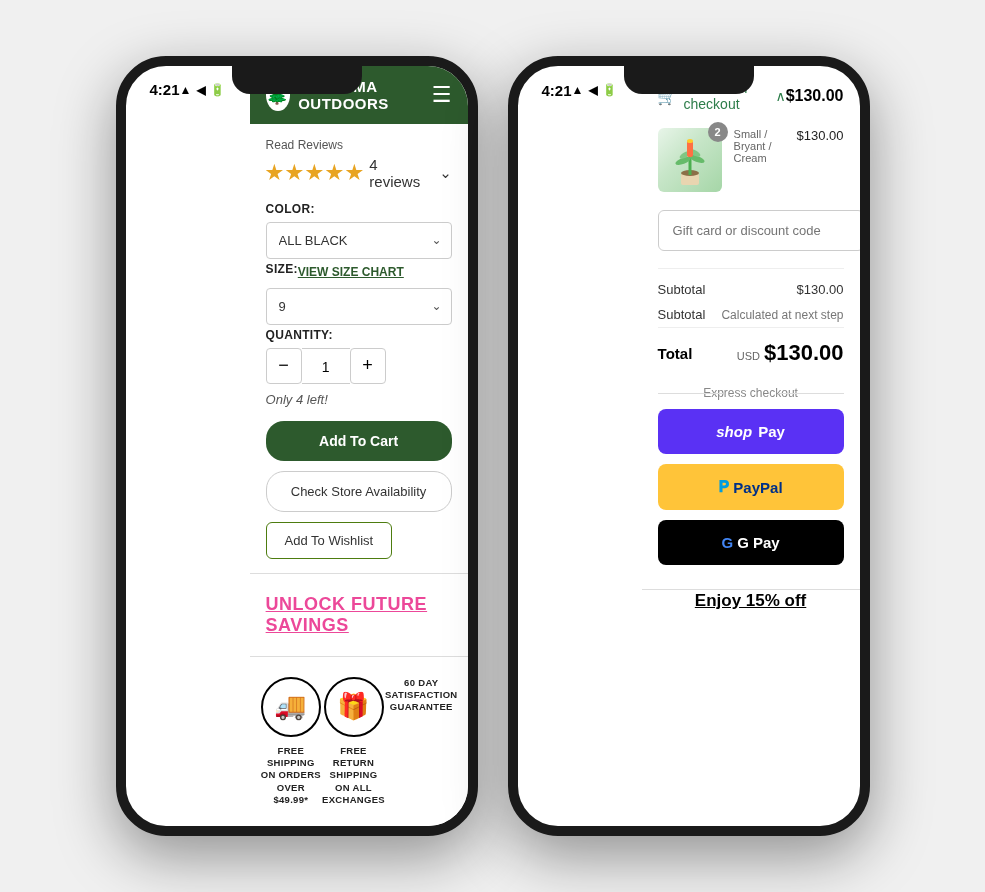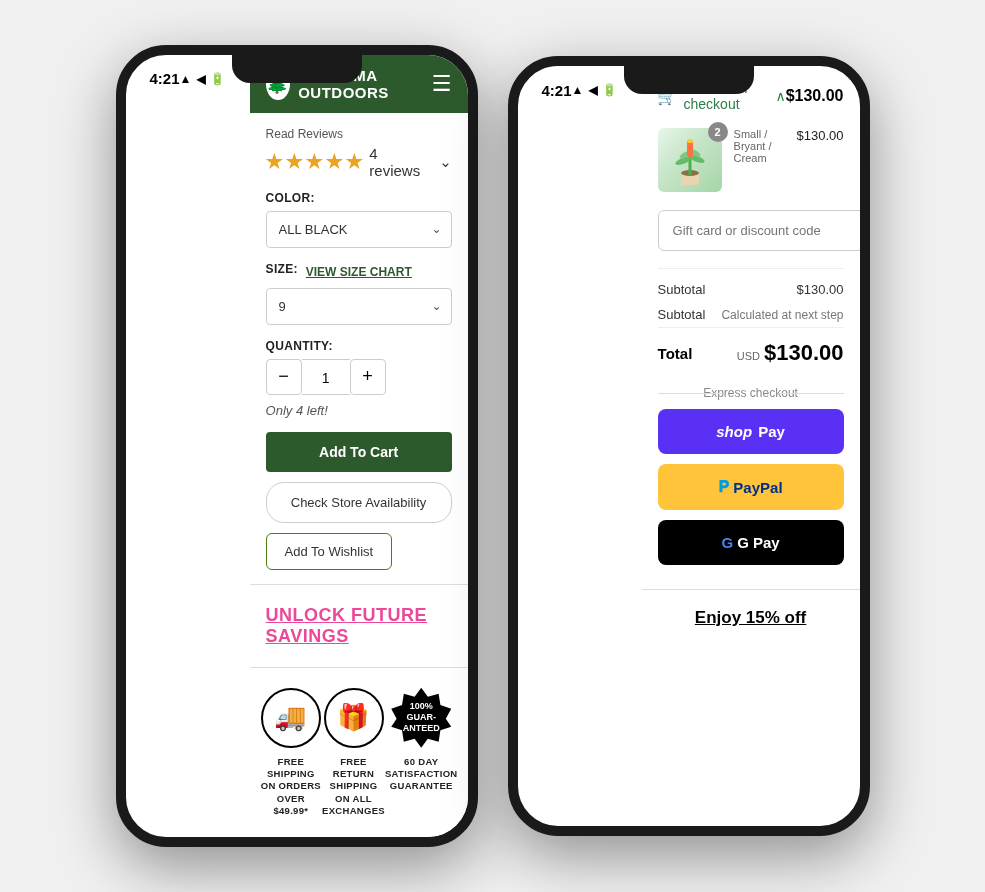--- a/index.html
+++ b/index.html
@@ -155,35 +155,34 @@
       font-weight: 700;
       color: #222;
       margin-bottom: 6px;
       text-transform: uppercase;
       letter-spacing: 0.3px;
     }
 
     .size-label-row {
       display: flex;
       align-items: center;
-      gap: 8px;
       margin-bottom: 6px;
     }
 
     .size-chart-link {
       font-size: 12px;
       font-weight: 700;
       color: #2d5a2d;
       text-decoration: underline;
       text-transform: uppercase;
     }
 
     .select-wrapper {
       position: relative;
-      margin-bottom: 14px;
+      margin-bottom: 3px;
     }
 
     .select-box {
       width: 100%;
       border: 1px solid #ccc;
       border-radius: 4px;
       padding: 10px 32px 10px 12px;
       font-size: 13px;
       color: #333;
       background: #fff;
@@ -245,21 +244,21 @@
       gap: 10px;
       margin-bottom: 10px;
       flex-wrap: wrap;
     }
 
     .btn-add-cart {
       background: #2d5a2d;
       color: #fff;
       border: none;
       padding: 12px 36px;
-      border-radius: 4px;
+      border-radius: 18px;
       font-size: 14px;
       font-weight: 600;
       cursor: pointer;
       flex: 1;
     }
 
     .btn-check-store {
       background: #fff;
       color: #333;
       border: 1px solid #ccc;
@@ -611,21 +610,21 @@
       margin-bottom: 10px;
       display: flex;
       align-items: center;
       justify-content: center;
       gap: 4px;
     }
 
     .enjoy-banner {
       background: #fff;
       border-top: 1px solid #ddd;
-      padding: 18px 16px;
+      padding: 1px 16px;
       text-align: center;
     }
 
     .enjoy-text {
       font-size: 17px;
       font-weight: 800;
       text-decoration: underline;
       color: #000;
     }
   </style>
@@ -726,21 +725,20 @@
       <div class="features-row">
         <div class="feature-item">
           <div class="feature-icon-circle">🚚</div>
           <span class="feature-label">FREE SHIPPING ON ORDERS OVER $49.99*</span>
         </div>
         <div class="feature-item">
           <div class="feature-icon-circle">🎁</div>
           <span class="feature-label">FREE RETURN SHIPPING ON ALL EXCHANGES</span>
         </div>
         <div class="feature-item">
-          <div class="feature-icon-badge" style="font-size:9px; padding:8px;">100%<br>GUAR-<br>ANTEED</div>
           <span class="feature-label">60 DAY SATISFACTION GUARANTEE</span>
         </div>
       </div>
     </div>
   </div>
 </div>
 
 <div class="phone">
   <div class="phone-notch"></div>
   <div class="status-bar">

